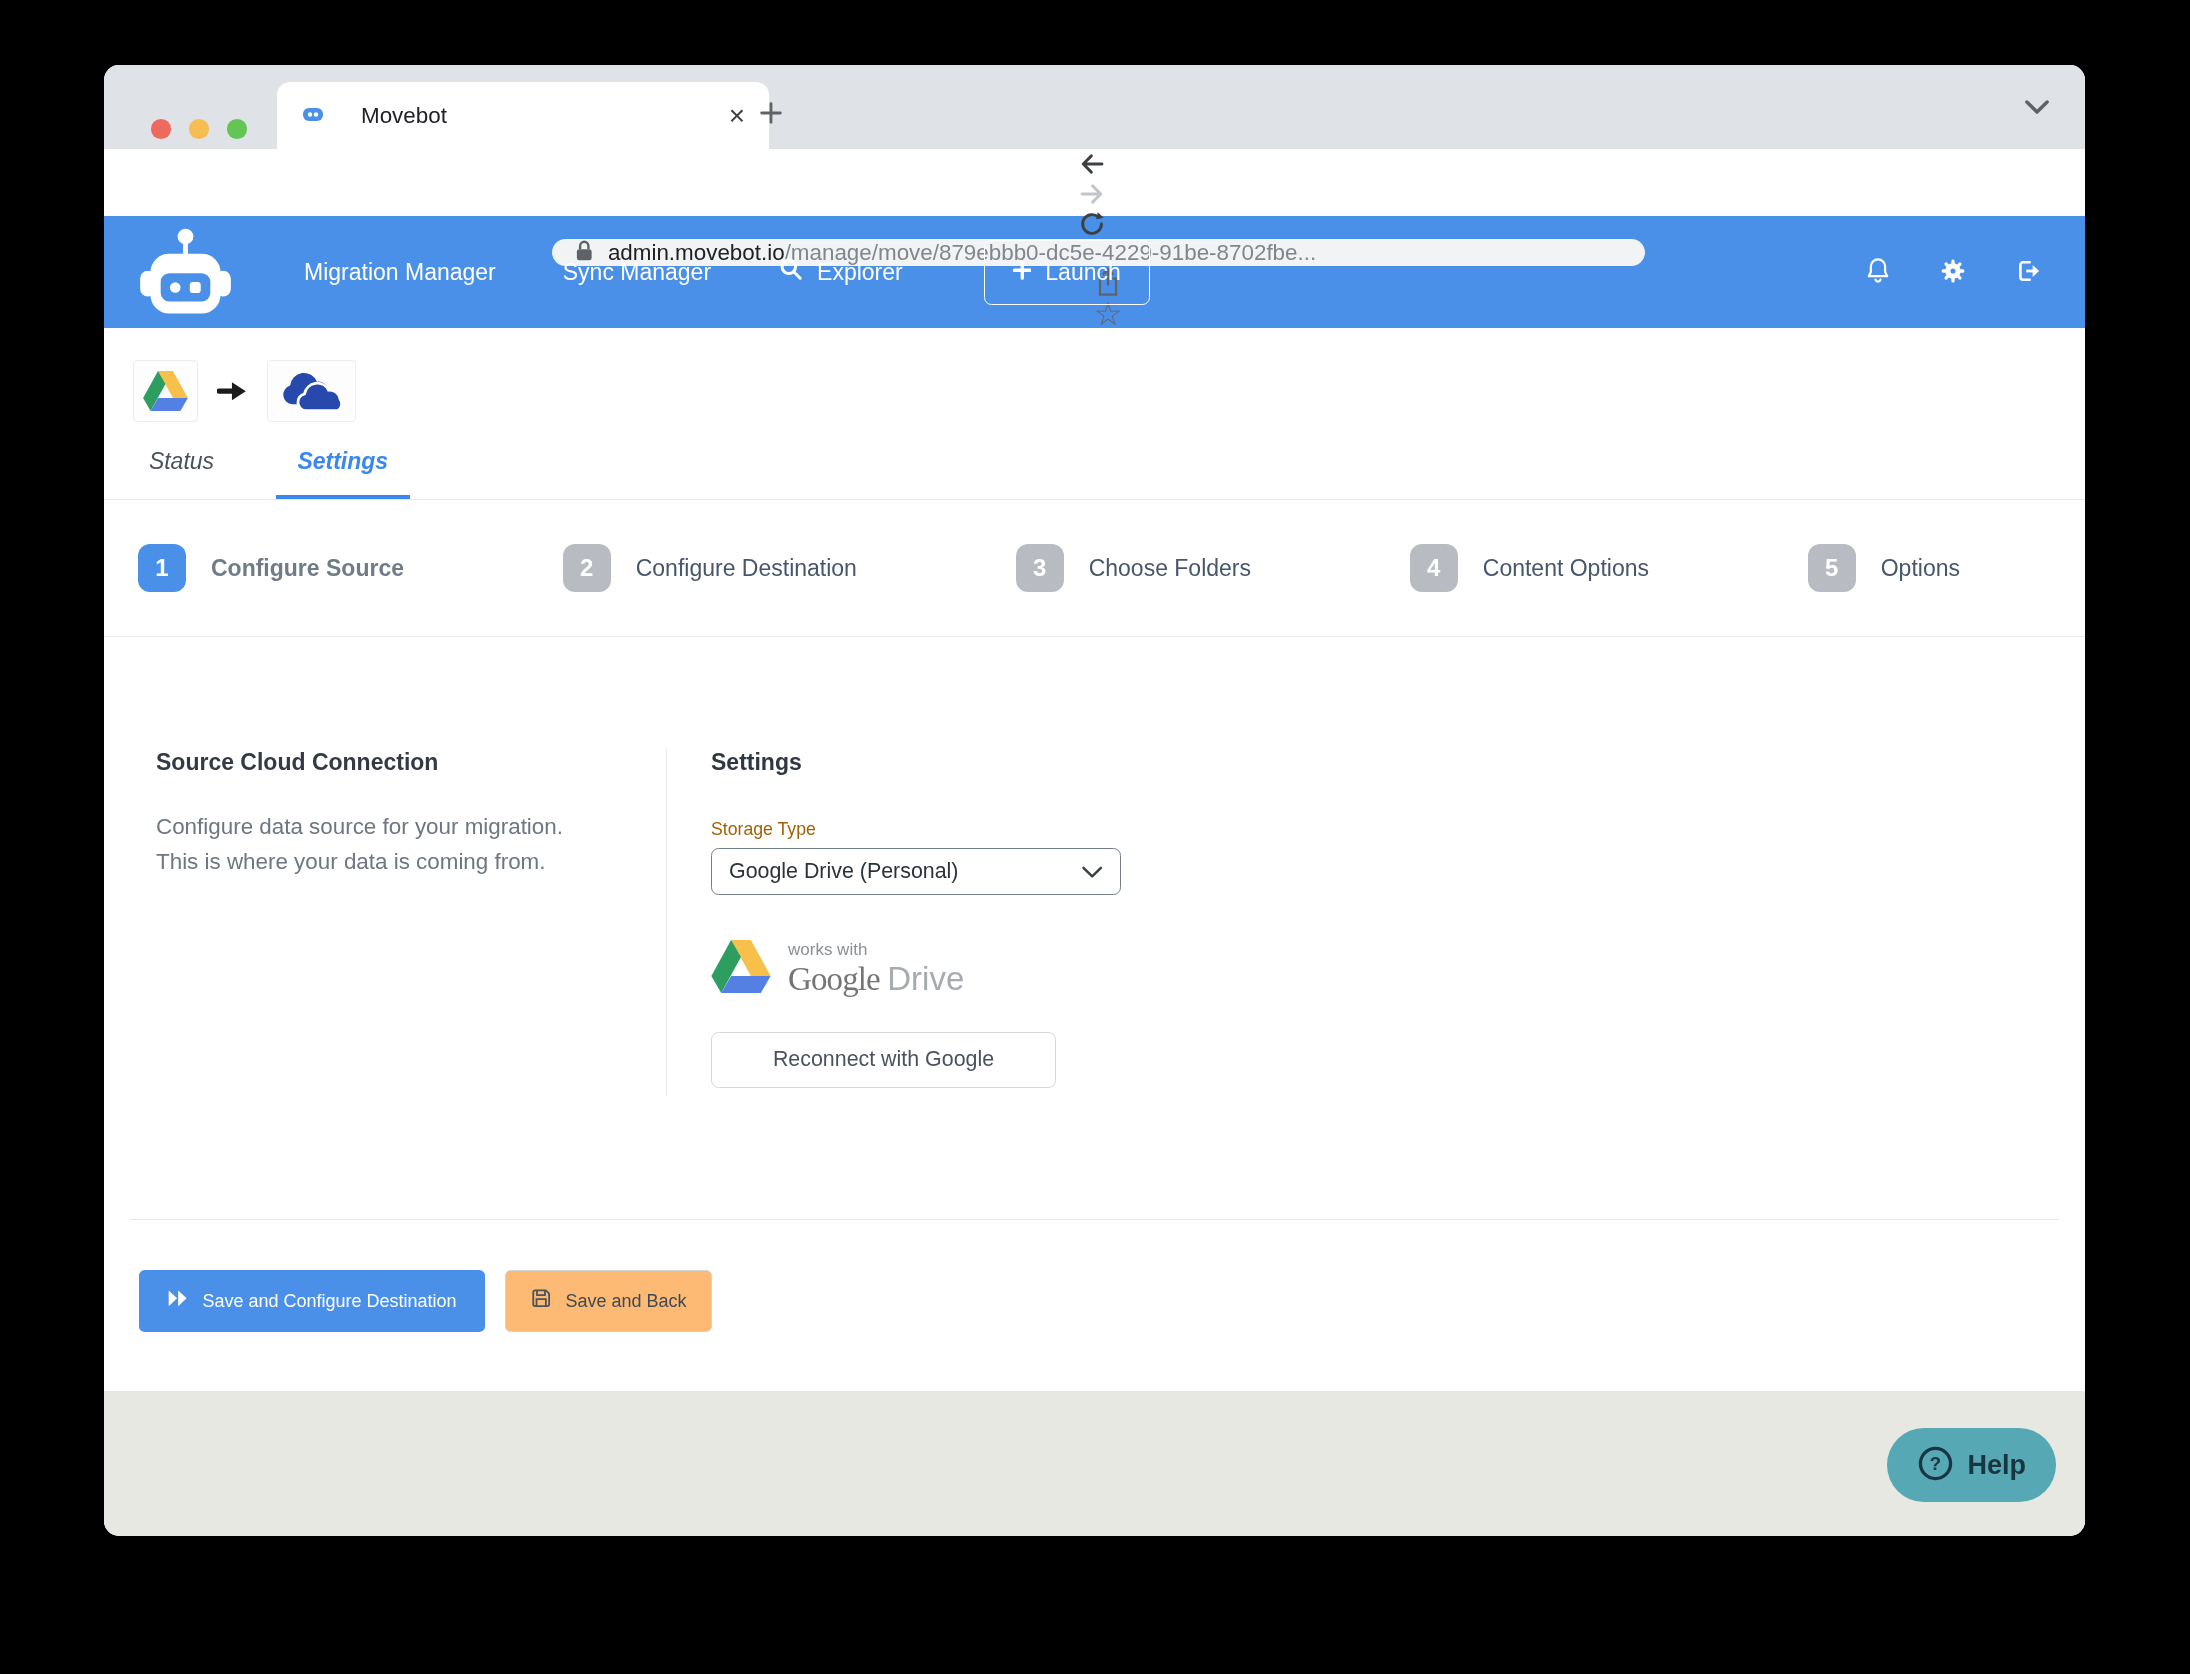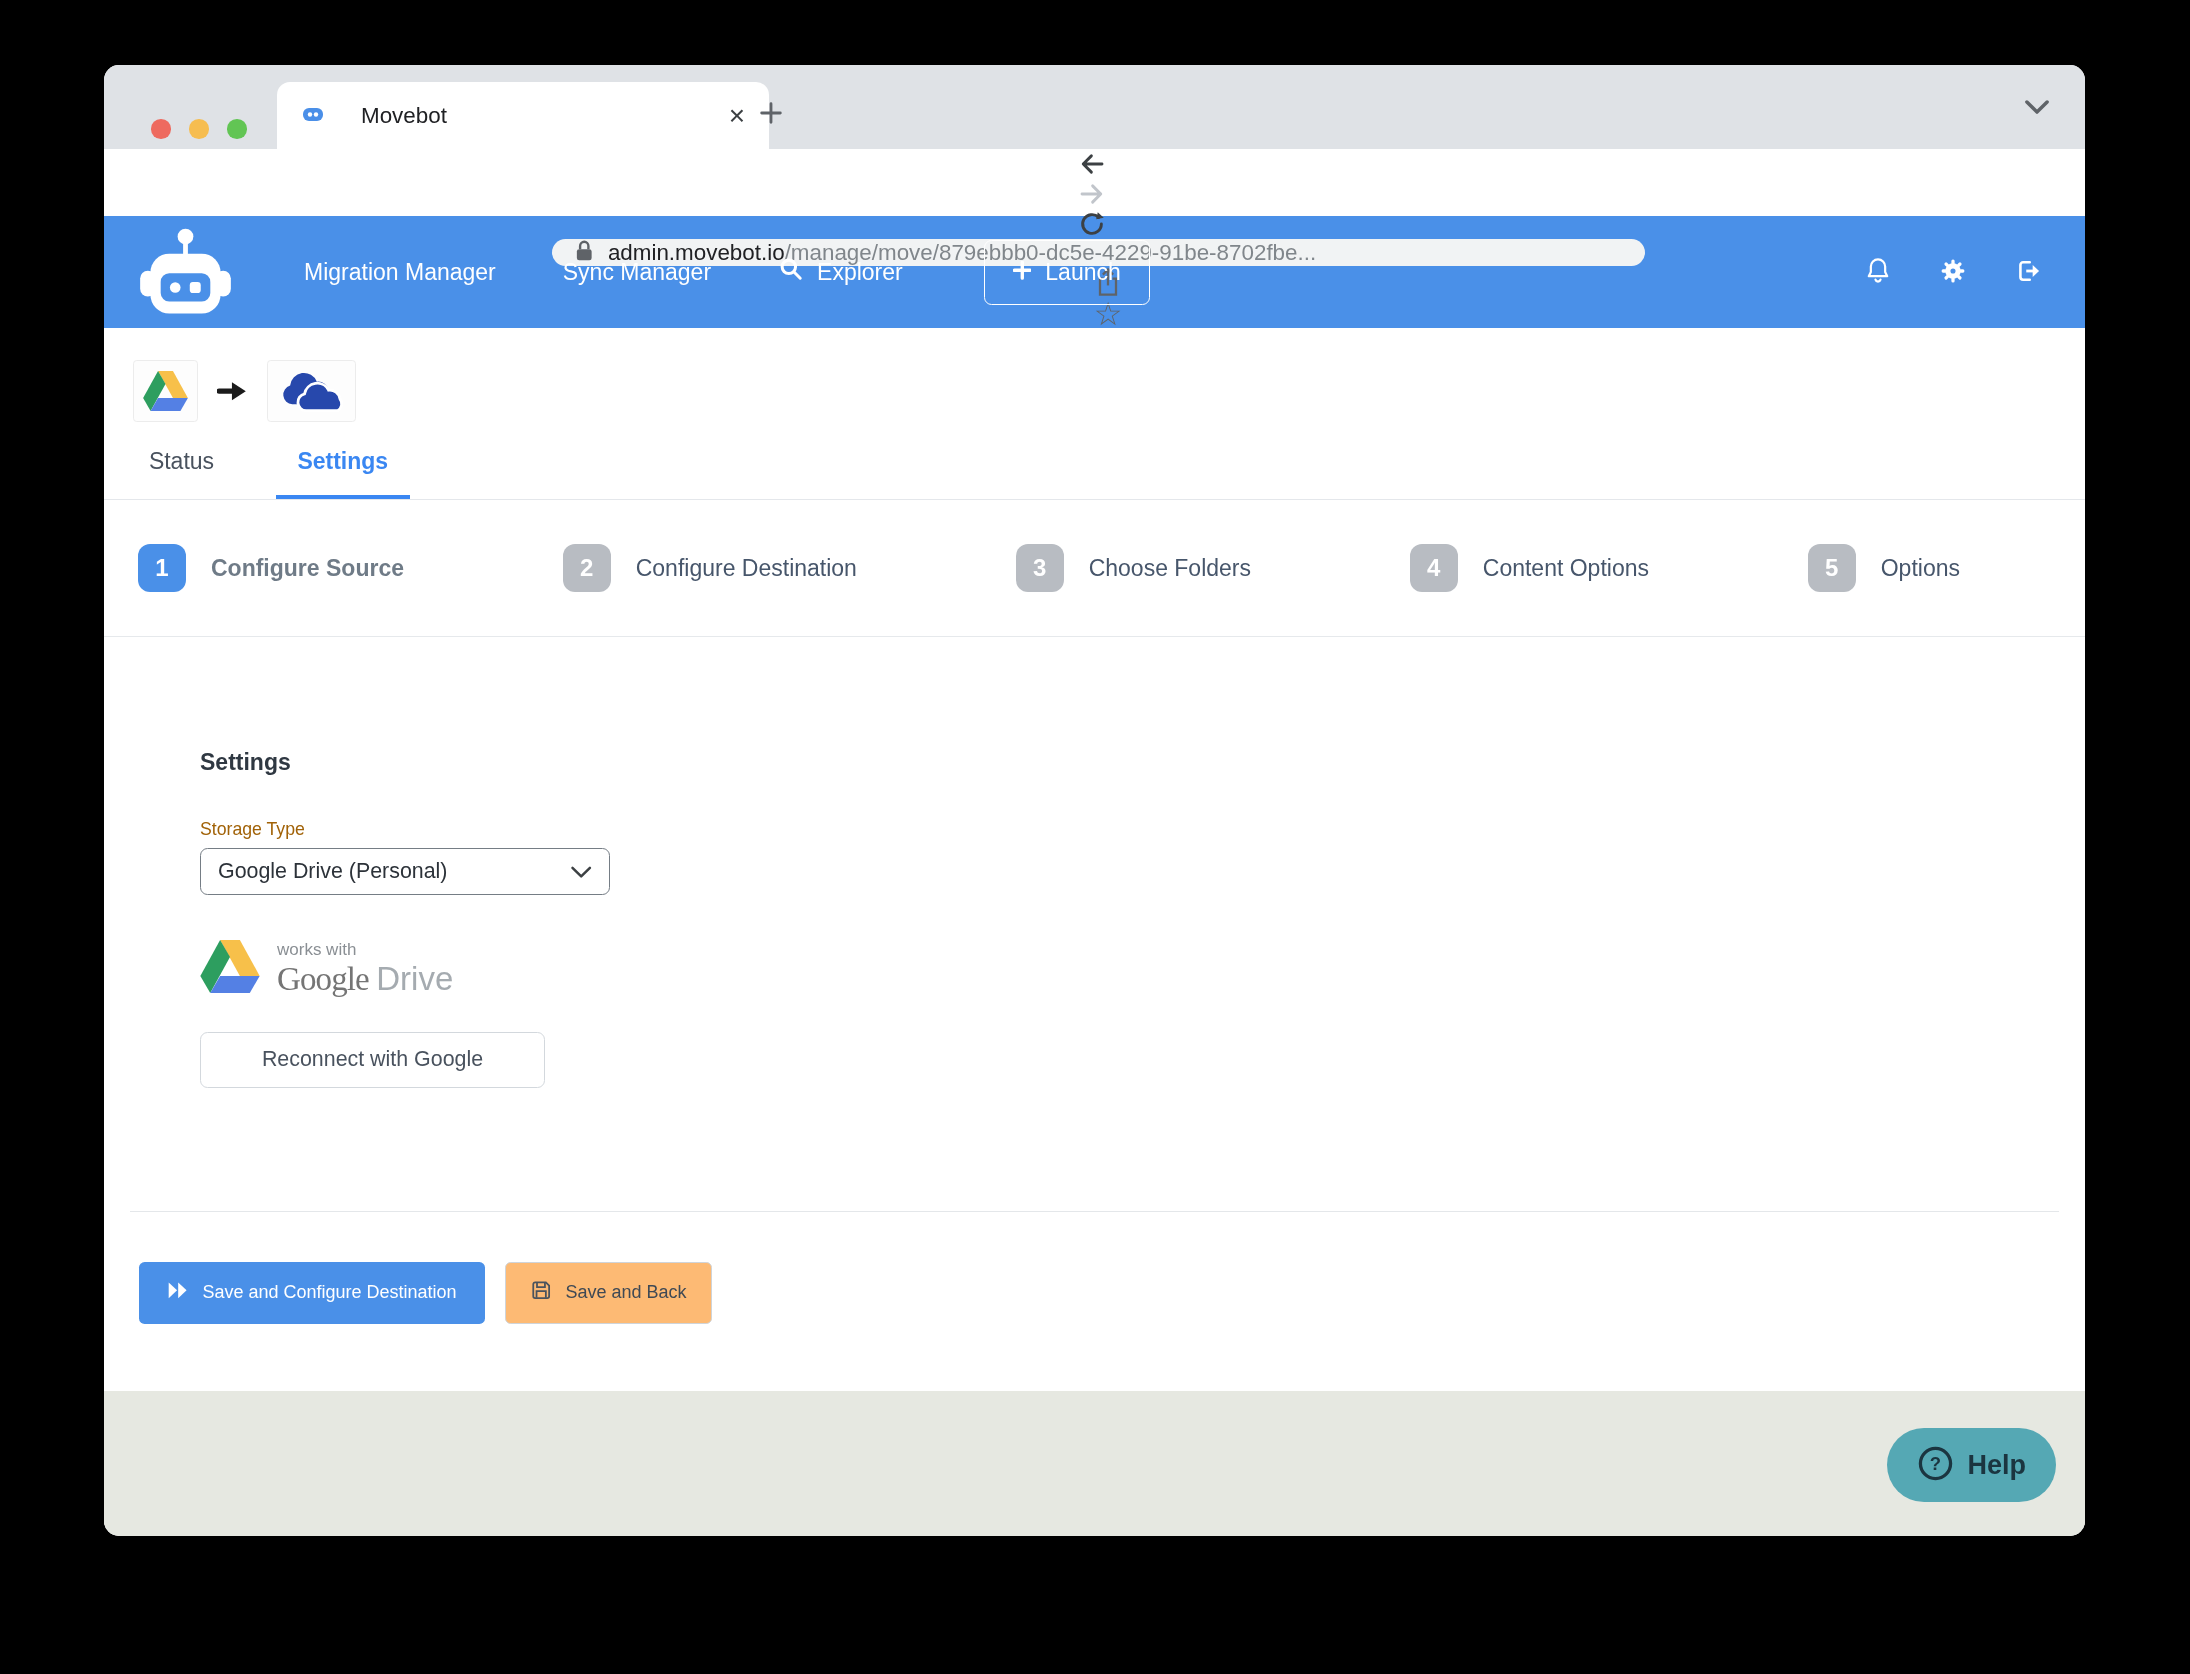--- a/index.html
+++ b/index.html
@@ -41,21 +41,21 @@
   
   .main { height:1063px; background:#fff; position:relative; }
 
   .crumb-row { padding:32px 0 0 29px; display:flex; align-items:center; }
   .cloud-box { height:62px; border:0.9px solid #ececec; background:#fdfdfd; border-radius:3.7px;
                display:flex; align-items:center; justify-content:center; }
   .gd-box { width:65px; } .od-box { width:89px; }
   .flow-arrow { margin:0 18.6px; display:flex; align-items:center; }
 
   .page-tabs { margin-top:26px; padding-left:43px; display:flex; gap:60px; border-bottom:0.9px solid #e4e7eb; }
-  .ptab { font-size:23px; color:#49525e; padding:0 1.9px 24px 1.9px; }
+  .ptab { font-size:23px; color:#49525e; padding:0 1.9px 24px 1.9px;font-style:italic; }
   .ptab.active { color:#3a87f2; font-weight:bold; padding:0 21.4px 19.6px 21.4px; border-bottom:4.7px solid #3a87f2; }
 
   .stepper { height:137px; display:flex; align-items:center; justify-content:space-between;
              padding:0 125px 0 34px; border-bottom:0.9px solid #e6e9ec; }
   .step { display:flex; align-items:center; gap:25px; }
   .step-badge { width:48px; height:48px; border-radius:12px; display:flex; align-items:center;
                 justify-content:center; color:#fff; font-size:24px; font-weight:bold; background:#b8bcc2; }
   .step.active .step-badge { background:#4a90e8; }
   .step-label { font-size:23px; color:#47566b; }
   .step.active .step-label { color:#6f7b87; font-weight:bold; }
@@ -275,20 +275,24 @@
         <span class="step-badge">4</span>
         <span class="step-label">Content Options</span>
       </div>
       <div class="step">
         <span class="step-badge">5</span>
         <span class="step-label">Options</span>
       </div>
     </div>
 
     <div class="content">
+      <div class="col-left">
+        <h3>Source Cloud Connection</h3>
+        <p>Configure data source for your migration. This is where your data is coming from.</p>
+      </div>
       <div class="col-right">
         <h3>Settings</h3>
         <div class="field-label">Storage Type</div>
         <div class="select">
           <span>Google Drive (Personal)</span>
           <span class="sel-chevron">
             <svg width="22.4" height="15" viewBox="0 0 18 12">
                 <polyline points="2,3 9,10 16,3" fill="none" stroke="#3c4043" stroke-width="2" stroke-linecap="round" stroke-linejoin="round"></polyline>
               </svg>
           </span>

